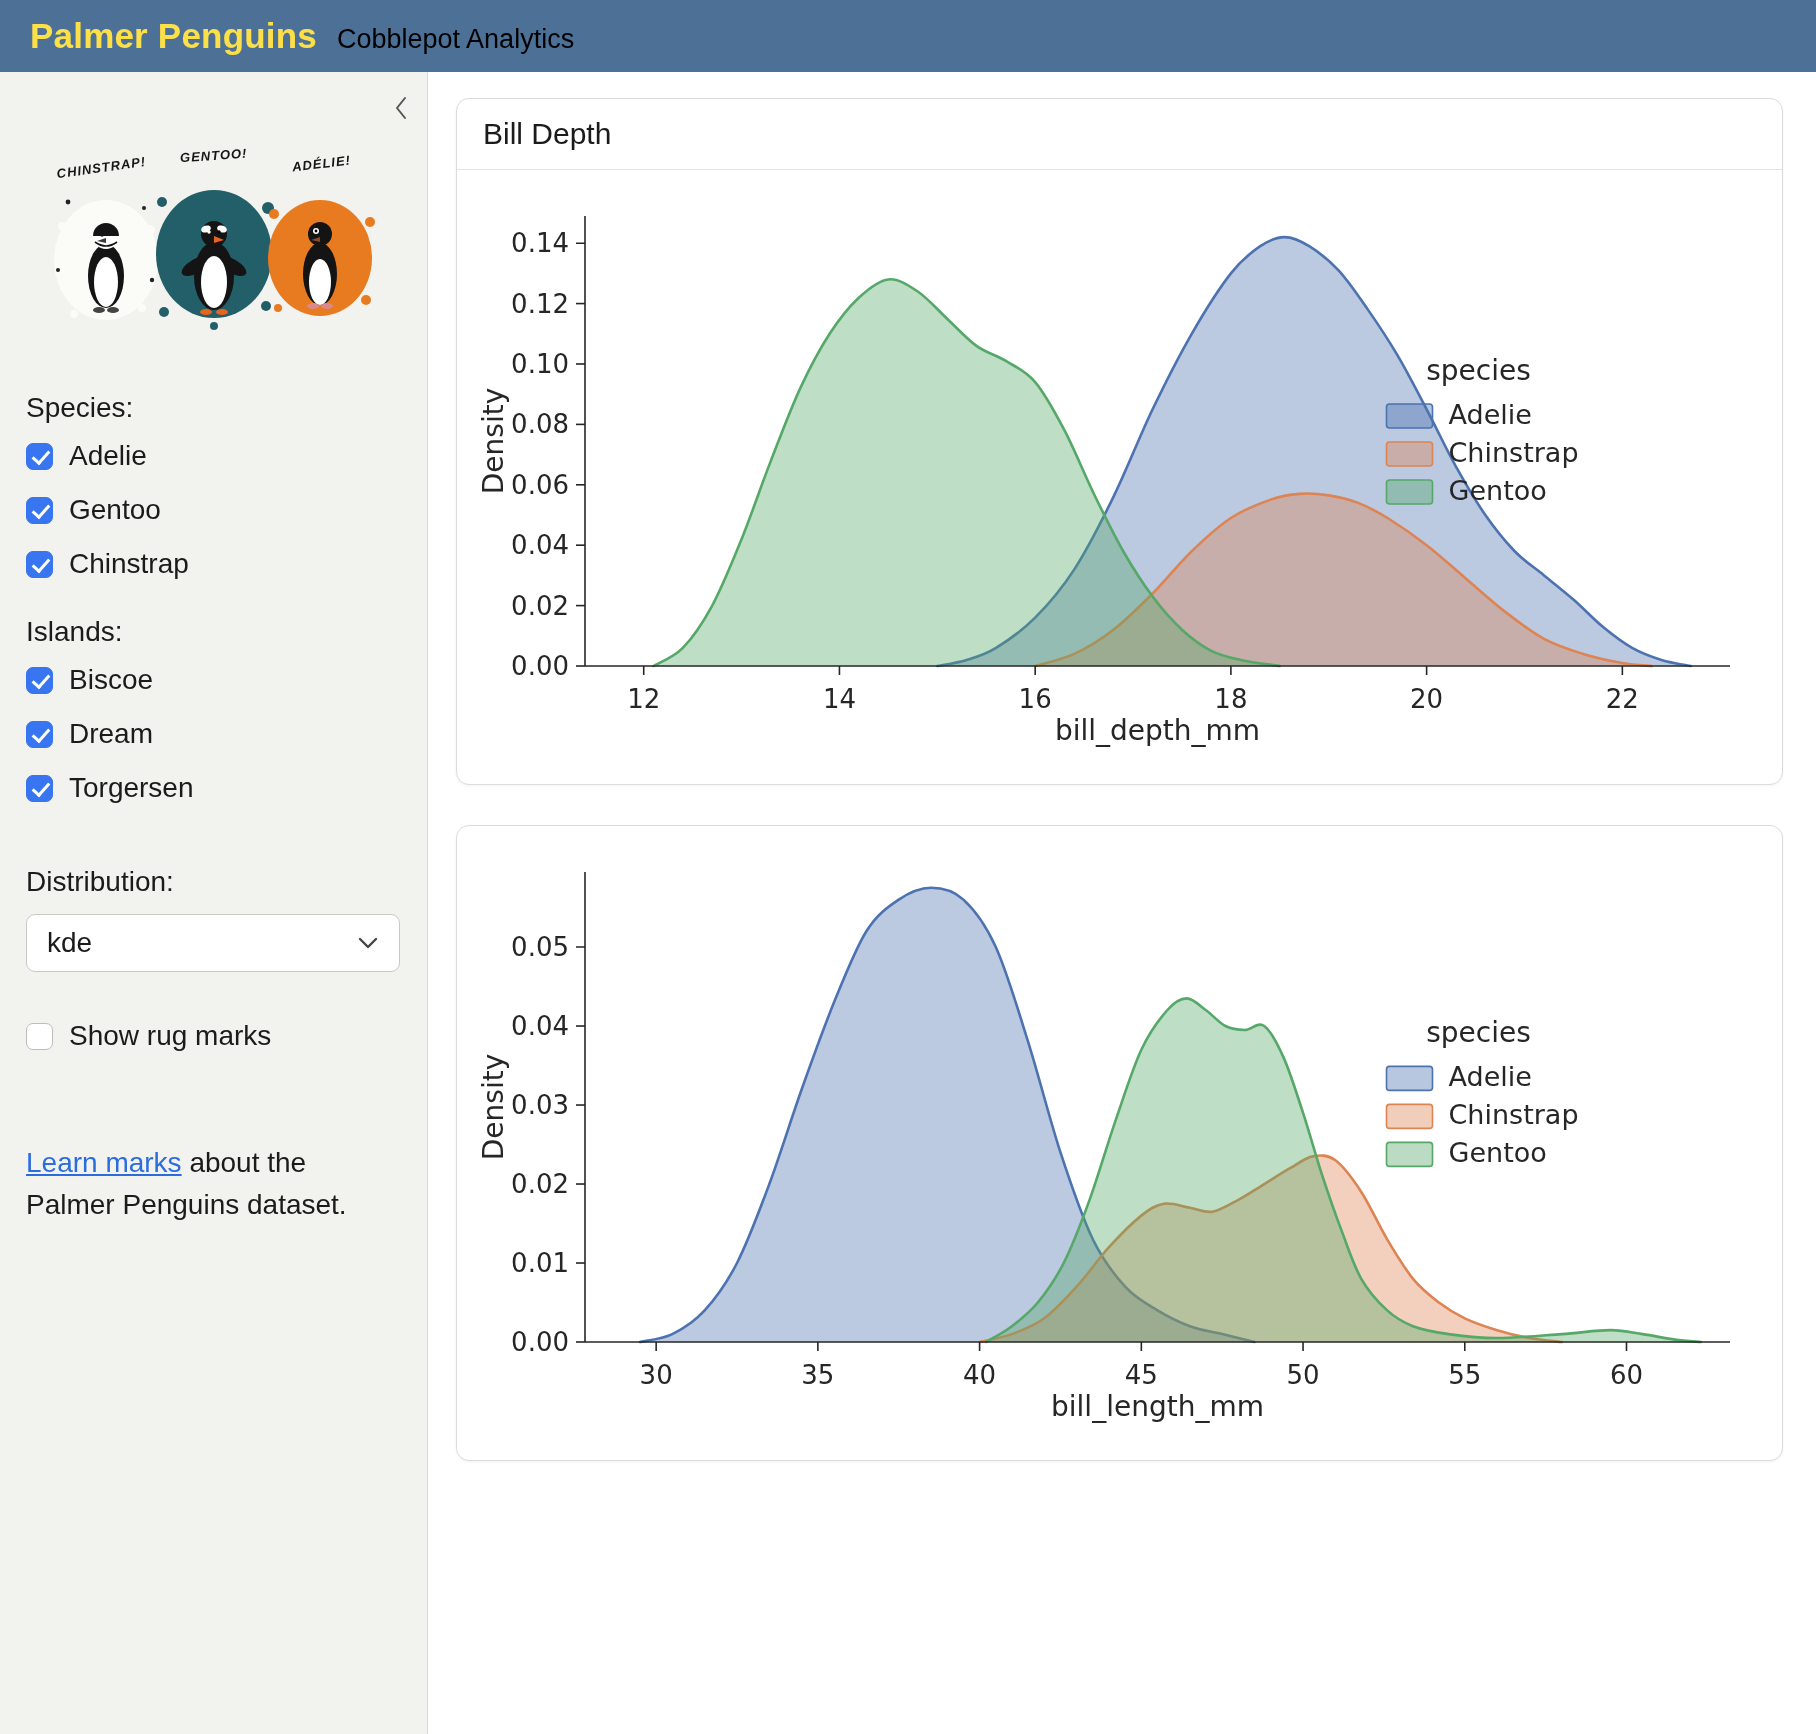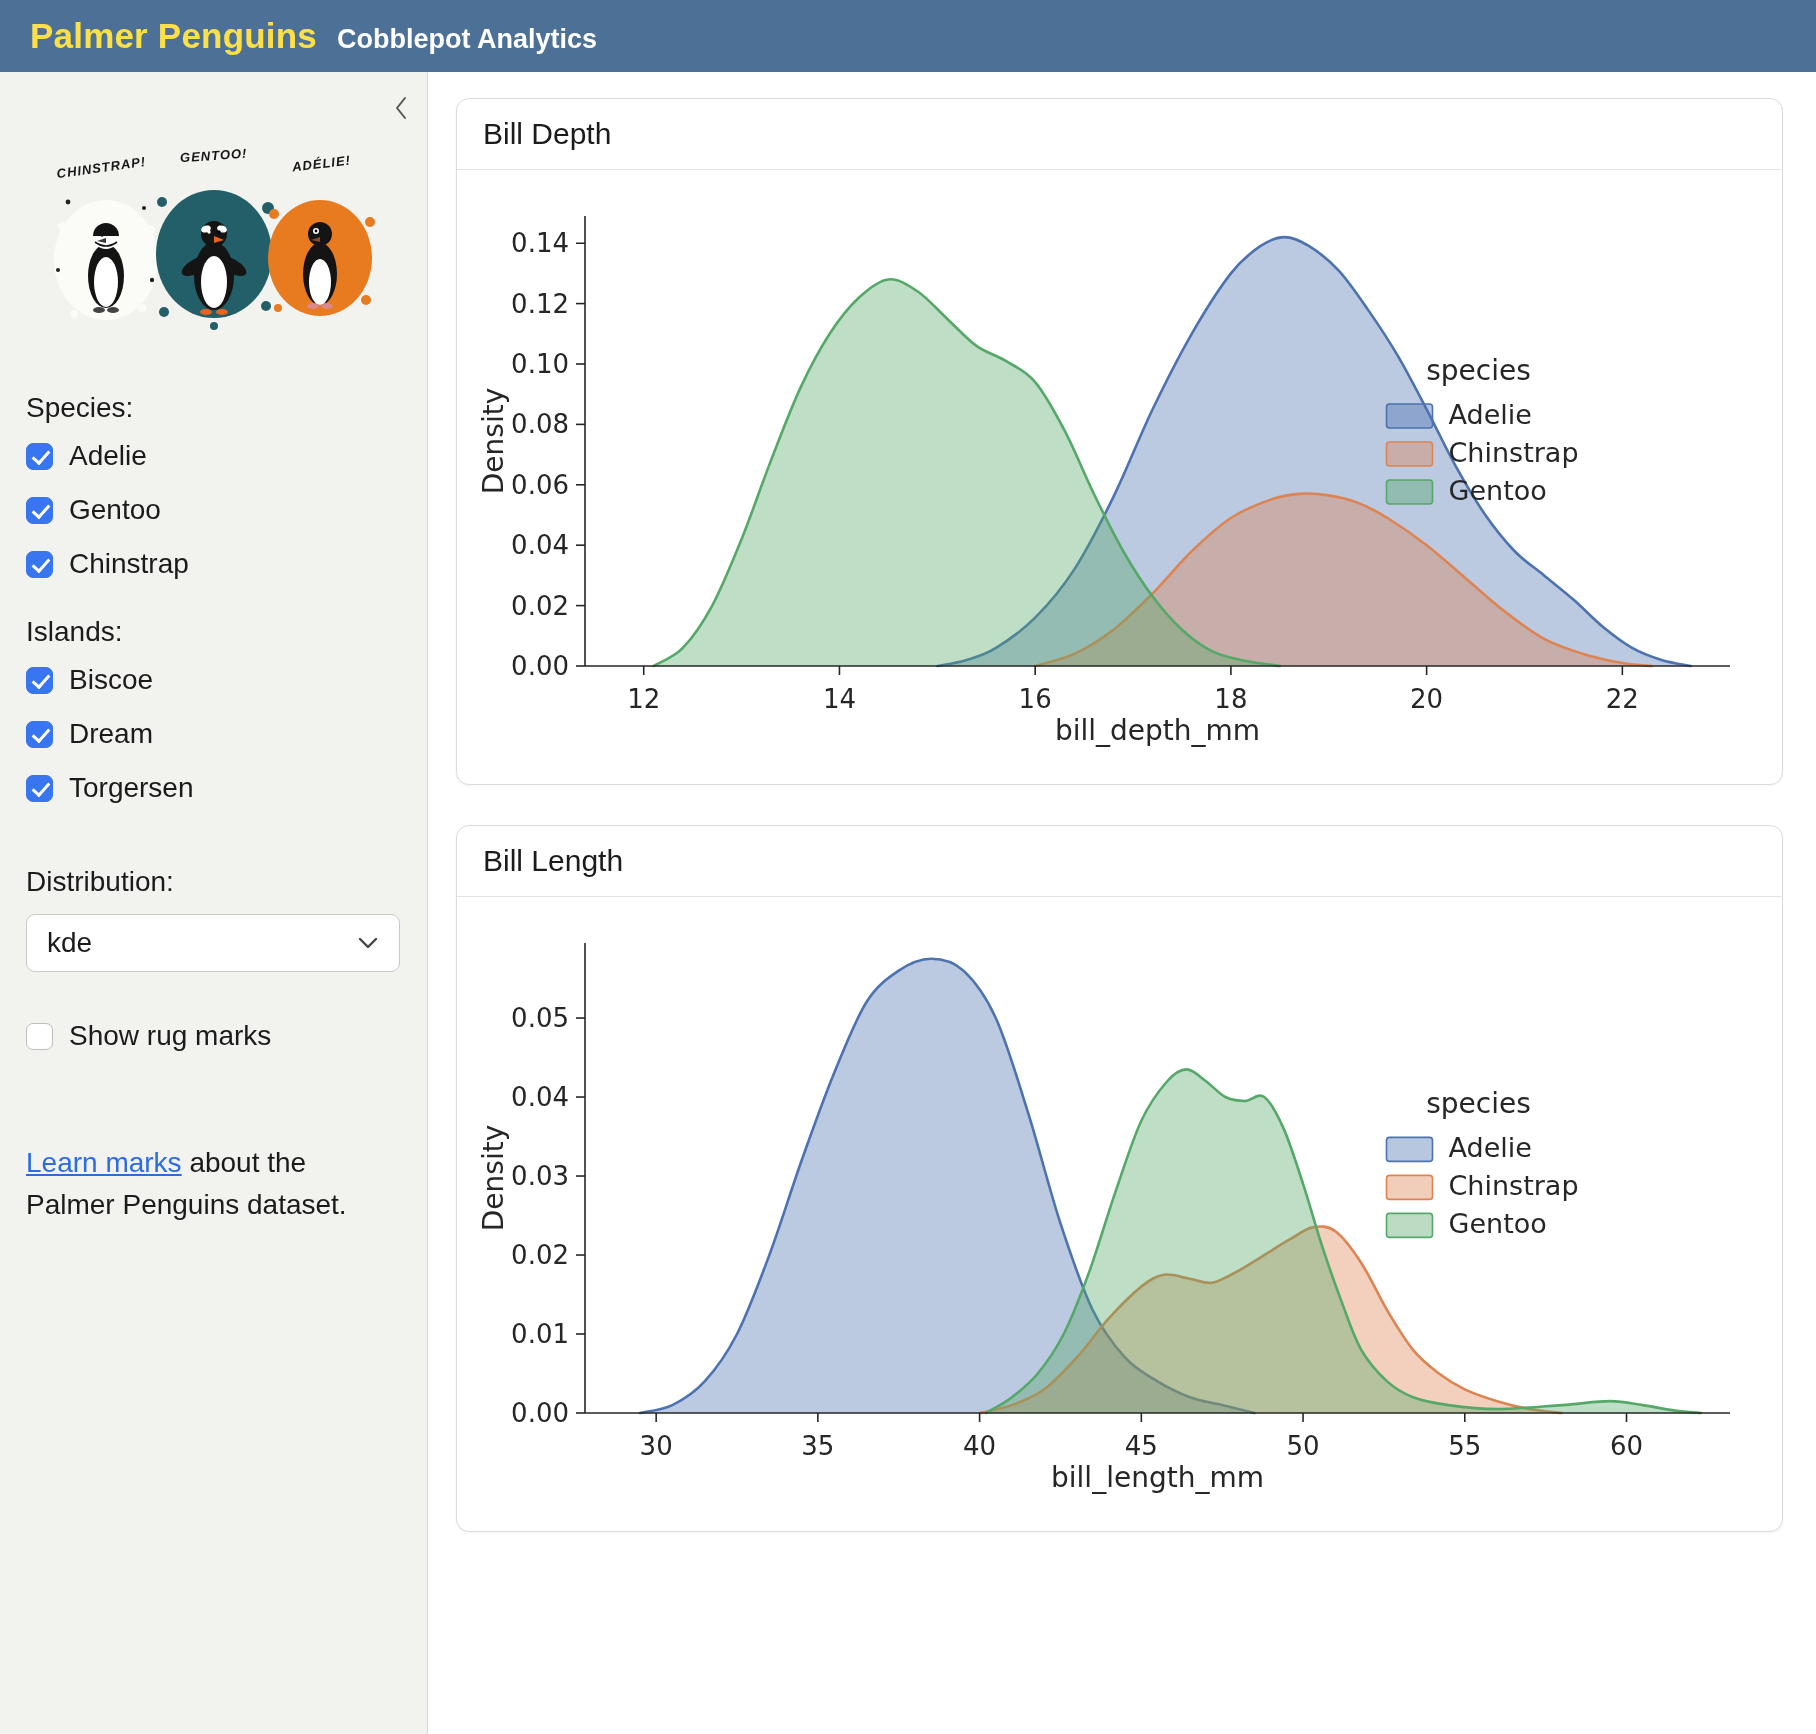--- a/index.html
+++ b/index.html
@@ -3,21 +3,21 @@
 <meta charset="utf-8">
 <style>
   * { margin:0; padding:0; box-sizing:border-box; }
   html,body { width:1816px; height:1734px; overflow:hidden; background:#fff;
               font-family:"Liberation Sans", sans-serif; color:#1b1b1b; }
 
   
   .app-header { position:absolute; left:0; top:0; width:1816px; height:72px;
     background:var(--header-bg,#4d7097); display:flex; align-items:center; padding:0 30px; }
   .app-title { color:#fde047; font-size:35px; font-weight:600; letter-spacing:.2px; }
-  .app-subtitle { color:#ffffff; font-size:27px; font-weight:700; margin-left:20px; margin-top:6px; }
+  .app-subtitle { color:#000000; font-size:27px; font-weight:400; margin-left:20px; margin-top:6px; }
 
   
   .sidebar { position:absolute; left:0; top:72px; width:428px; bottom:0;
     background:#f2f2ef; border-right:1px solid #d8d8d6; padding:14px 26px 0 26px; }
   .collapse-btn { position:absolute; top:18px; right:12px; background:none; border:none; cursor:pointer; padding:4px; }
   .artwork { margin:44px auto 0 auto; display:block; }
   .group-label { font-size:28px; margin-top:46px; margin-bottom:16px; }
   .check-row { display:flex; align-items:center; gap:16px; margin-bottom:22px; cursor:pointer; }
   .cb { width:27px; height:27px; border-radius:7px; border:1.5px solid #bdbdbb; background:#fff;
         position:relative; flex:0 0 auto; }
@@ -225,21 +225,20 @@
             <text x="981.5" y="242" font-size="27">Adelie</text>
             <rect x="919.5" y="260" width="46" height="24" rx="3" fill="#dd8452" fill-opacity="0.4" stroke="#dd8452" stroke-width="1.6"></rect>
             <text x="981.5" y="280" font-size="27">Chinstrap</text>
             <rect x="919.5" y="298" width="46" height="24" rx="3" fill="#55a868" fill-opacity="0.4" stroke="#55a868" stroke-width="1.6"></rect>
             <text x="981.5" y="318" font-size="27">Gentoo</text>
           </svg></div>
     </div>
   </section>
 
   <section class="card">
-    <div class="card-header">Bill Length</div>
     <div class="card-body">
       <div class="plot-box"><svg width="1305" height="600" viewBox="0 0 1305 600">
             <path d="M 172.99 504 C 178.38 502.68 194.55 501.37 205.33 496.1 C 216.11 490.83 226.9 484.25 237.68 472.4 C 248.46 460.55 259.24 446.07 270.02 425.01 C 280.8 403.95 291.58 374.98 302.36 346.02 C 313.14 317.06 323.93 281.51 334.71 251.23 C 345.49 220.95 356.27 190.67 367.05 164.34 C 377.83 138.01 388.62 110.35 399.4 93.24 C 410.18 76.13 420.96 68.89 431.74 61.65 C 442.52 54.41 453.31 49.8 464.09 49.8 C 474.87 49.8 485.65 51.78 496.43 61.65 C 507.21 71.52 518 85.34 528.78 109.04 C 539.56 132.74 550.34 169.6 561.12 203.83 C 571.9 238.06 582.69 281.51 593.47 314.42 C 604.25 347.33 615.03 378.93 625.81 401.31 C 636.59 423.69 647.38 436.86 658.16 448.71 C 668.94 460.56 679.72 465.82 690.5 472.4 C 701.28 478.98 712.06 484.25 722.84 488.2 C 733.62 492.15 744.41 493.47 755.19 496.1 C 765.97 498.73 782.14 502.68 787.53 504 L 787.53 504 L 172.99 504 Z" fill="#4c72b0" fill-opacity="0.38" stroke="none"></path>
             <path d="M 172.99 504 C 178.38 502.68 194.55 501.37 205.33 496.1 C 216.11 490.83 226.9 484.25 237.68 472.4 C 248.46 460.55 259.24 446.07 270.02 425.01 C 280.8 403.95 291.58 374.98 302.36 346.02 C 313.14 317.06 323.93 281.51 334.71 251.23 C 345.49 220.95 356.27 190.67 367.05 164.34 C 377.83 138.01 388.62 110.35 399.4 93.24 C 410.18 76.13 420.96 68.89 431.74 61.65 C 442.52 54.41 453.31 49.8 464.09 49.8 C 474.87 49.8 485.65 51.78 496.43 61.65 C 507.21 71.52 518 85.34 528.78 109.04 C 539.56 132.74 550.34 169.6 561.12 203.83 C 571.9 238.06 582.69 281.51 593.47 314.42 C 604.25 347.33 615.03 378.93 625.81 401.31 C 636.59 423.69 647.38 436.86 658.16 448.71 C 668.94 460.56 679.72 465.82 690.5 472.4 C 701.28 478.98 712.06 484.25 722.84 488.2 C 733.62 492.15 744.41 493.47 755.19 496.1 C 765.97 498.73 782.14 502.68 787.53 504" fill="none" stroke="#4c72b0" stroke-width="2.6" stroke-linejoin="round" stroke-linecap="round"></path>
             <path d="M 512.6 504 C 517.99 502.68 534.17 500.05 544.95 496.1 C 555.73 492.15 566.51 488.2 577.29 480.3 C 588.07 472.4 598.86 460.56 609.64 448.71 C 620.42 436.86 631.2 421.06 641.98 409.21 C 652.76 397.36 665.17 384.85 674.33 377.61 C 683.5 370.37 688.89 367.08 696.97 365.76 C 705.06 364.44 714.75 368.39 722.84 369.71 C 730.93 371.03 737.4 374.98 745.49 373.66 C 753.58 372.35 762.74 366.43 771.36 361.82 C 779.99 357.21 788.62 351.29 797.24 346.02 C 805.87 340.75 815.03 334.83 823.11 330.22 C 831.2 325.61 838.2 319.69 845.75 318.37 C 853.3 317.05 860.31 316.4 868.4 322.32 C 876.49 328.25 885.65 340.76 894.27 353.92 C 902.9 367.09 911.53 386.83 920.15 401.31 C 928.78 415.79 937.4 430.28 946.02 440.81 C 954.65 451.34 963.28 457.92 971.9 464.5 C 980.53 471.08 988.07 475.69 997.77 480.3 C 1007.47 484.91 1019.34 488.86 1030.12 492.15 C 1040.9 495.44 1051.68 498.08 1062.46 500.05 C 1073.24 502.03 1089.42 503.34 1094.81 504 L 1094.81 504 L 512.6 504 Z" fill="#dd8452" fill-opacity="0.38" stroke="none"></path>
             <path d="M 512.6 504 C 517.99 502.68 534.17 500.05 544.95 496.1 C 555.73 492.15 566.51 488.2 577.29 480.3 C 588.07 472.4 598.86 460.56 609.64 448.71 C 620.42 436.86 631.2 421.06 641.98 409.21 C 652.76 397.36 665.17 384.85 674.33 377.61 C 683.5 370.37 688.89 367.08 696.97 365.76 C 705.06 364.44 714.75 368.39 722.84 369.71 C 730.93 371.03 737.4 374.98 745.49 373.66 C 753.58 372.35 762.74 366.43 771.36 361.82 C 779.99 357.21 788.62 351.29 797.24 346.02 C 805.87 340.75 815.03 334.83 823.11 330.22 C 831.2 325.61 838.2 319.69 845.75 318.37 C 853.3 317.05 860.31 316.4 868.4 322.32 C 876.49 328.25 885.65 340.76 894.27 353.92 C 902.9 367.09 911.53 386.83 920.15 401.31 C 928.78 415.79 937.4 430.28 946.02 440.81 C 954.65 451.34 963.28 457.92 971.9 464.5 C 980.53 471.08 988.07 475.69 997.77 480.3 C 1007.47 484.91 1019.34 488.86 1030.12 492.15 C 1040.9 495.44 1051.68 498.08 1062.46 500.05 C 1073.24 502.03 1089.42 503.34 1094.81 504" fill="none" stroke="#dd8452" stroke-width="2.6" stroke-linejoin="round" stroke-linecap="round"></path>
             <path d="M 519.07 504 C 523.38 501.37 536.33 494.78 544.95 488.2 C 553.58 481.62 562.2 475.03 570.82 464.5 C 579.45 453.97 588.07 442.12 596.7 425.01 C 605.33 407.9 613.96 385.52 622.58 361.82 C 631.21 338.12 639.83 307.83 648.45 282.82 C 657.08 257.81 665.71 230.16 674.33 211.73 C 682.96 193.3 692.65 180.8 700.2 172.24 C 707.75 163.68 713.14 160.39 719.61 160.39 C 726.08 160.39 732.55 167.63 739.02 172.24 C 745.49 176.85 751.95 184.74 758.42 188.03 C 764.89 191.32 771.36 191.98 777.83 191.98 C 784.3 191.98 790.77 183.42 797.24 188.03 C 803.71 192.64 810.17 205.15 816.64 219.63 C 823.11 234.11 829.58 255.17 836.05 274.92 C 842.52 294.67 848.99 318.37 855.46 338.12 C 861.93 357.87 868.39 376.3 874.86 393.41 C 881.33 410.53 886.72 427.65 894.27 440.81 C 901.82 453.98 911.53 464.5 920.15 472.4 C 928.78 480.3 935.78 484.25 946.02 488.2 C 956.26 492.15 967.58 494.13 981.6 496.1 C 995.62 498.08 1011.25 500.05 1030.12 500.05 C 1048.99 500.05 1075.94 497.42 1094.81 496.1 C 1113.68 494.78 1129.84 492.15 1143.32 492.15 C 1156.8 492.15 1164.89 494.52 1175.67 496.1 C 1186.45 497.68 1198.31 500.31 1208.01 501.63 C 1217.71 502.95 1229.58 503.61 1233.89 504 L 1233.89 504 L 519.07 504 Z" fill="#55a868" fill-opacity="0.38" stroke="none"></path>
             <path d="M 519.07 504 C 523.38 501.37 536.33 494.78 544.95 488.2 C 553.58 481.62 562.2 475.03 570.82 464.5 C 579.45 453.97 588.07 442.12 596.7 425.01 C 605.33 407.9 613.96 385.52 622.58 361.82 C 631.21 338.12 639.83 307.83 648.45 282.82 C 657.08 257.81 665.71 230.16 674.33 211.73 C 682.96 193.3 692.65 180.8 700.2 172.24 C 707.75 163.68 713.14 160.39 719.61 160.39 C 726.08 160.39 732.55 167.63 739.02 172.24 C 745.49 176.85 751.95 184.74 758.42 188.03 C 764.89 191.32 771.36 191.98 777.83 191.98 C 784.3 191.98 790.77 183.42 797.24 188.03 C 803.71 192.64 810.17 205.15 816.64 219.63 C 823.11 234.11 829.58 255.17 836.05 274.92 C 842.52 294.67 848.99 318.37 855.46 338.12 C 861.93 357.87 868.39 376.3 874.86 393.41 C 881.33 410.53 886.72 427.65 894.27 440.81 C 901.82 453.98 911.53 464.5 920.15 472.4 C 928.78 480.3 935.78 484.25 946.02 488.2 C 956.26 492.15 967.58 494.13 981.6 496.1 C 995.62 498.08 1011.25 500.05 1030.12 500.05 C 1048.99 500.05 1075.94 497.42 1094.81 496.1 C 1113.68 494.78 1129.84 492.15 1143.32 492.15 C 1156.8 492.15 1164.89 494.52 1175.67 496.1 C 1186.45 497.68 1198.31 500.31 1208.01 501.63 C 1217.71 502.95 1229.58 503.61 1233.89 504" fill="none" stroke="#55a868" stroke-width="2.6" stroke-linejoin="round" stroke-linecap="round"></path>
             <line x1="118" y1="34" x2="118" y2="504" stroke="#262626" stroke-width="1.6"></line>
             <line x1="118" y1="504" x2="1263" y2="504" stroke="#262626" stroke-width="1.6"></line>

